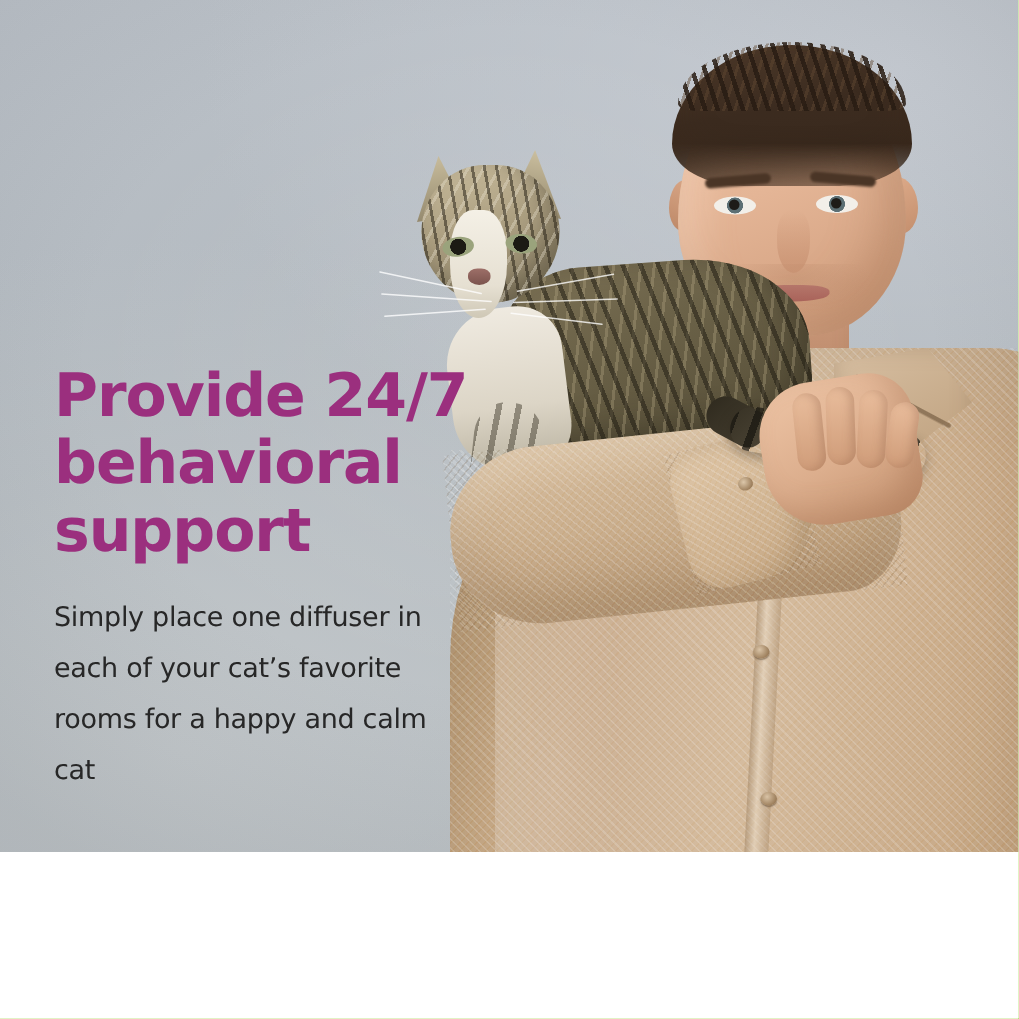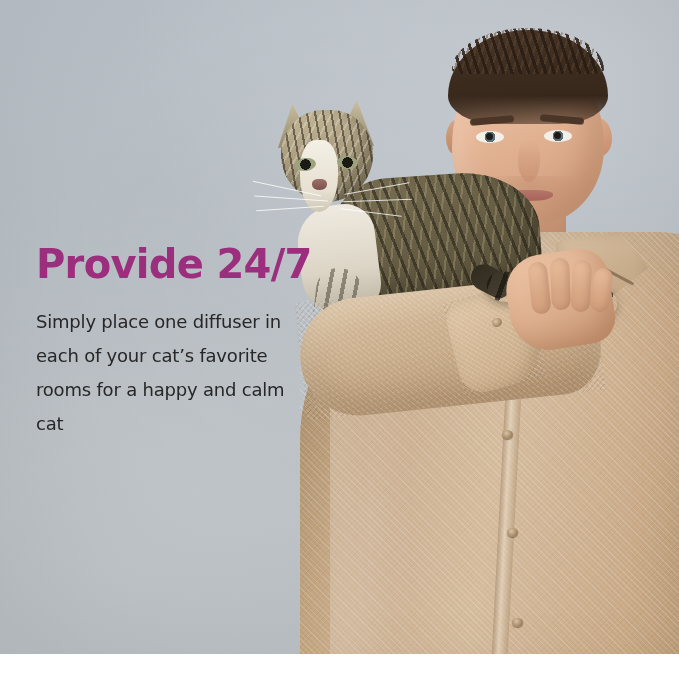--- a/index.html
+++ b/index.html
@@ -3,21 +3,21 @@
 <meta charset="utf-8">
 <style>
   html, body {
     margin: 0;
     padding: 0;
     background: #ffffff;
   }
   #ad {
     position: relative;
     width: 679px;
-    height: 654px;
+    height: 568px;
     overflow: hidden;
     font-family: "Liberation Sans", sans-serif;
     background: #84cc16;
   }
 
   
   .bg-base {
     position: absolute;
     inset: 0;
     background:
@@ -448,17 +448,19 @@
     <div class="hand"></div>
     <div class="finger f1"></div>
     <div class="finger f2"></div>
     <div class="finger f3"></div>
     <div class="finger f4"></div>
   </div>
 
   <div class="copy">
     <h1 class="headline">
       <span>Provide 24/7</span>
+      <span>behavioral</span>
+      <span>support</span>
     </h1>
     <p class="body-copy">Simply place one diffuser in each of your cat’s favorite rooms for a happy and calm cat</p>
   </div>
 
 </div>
 
 </body></html>

